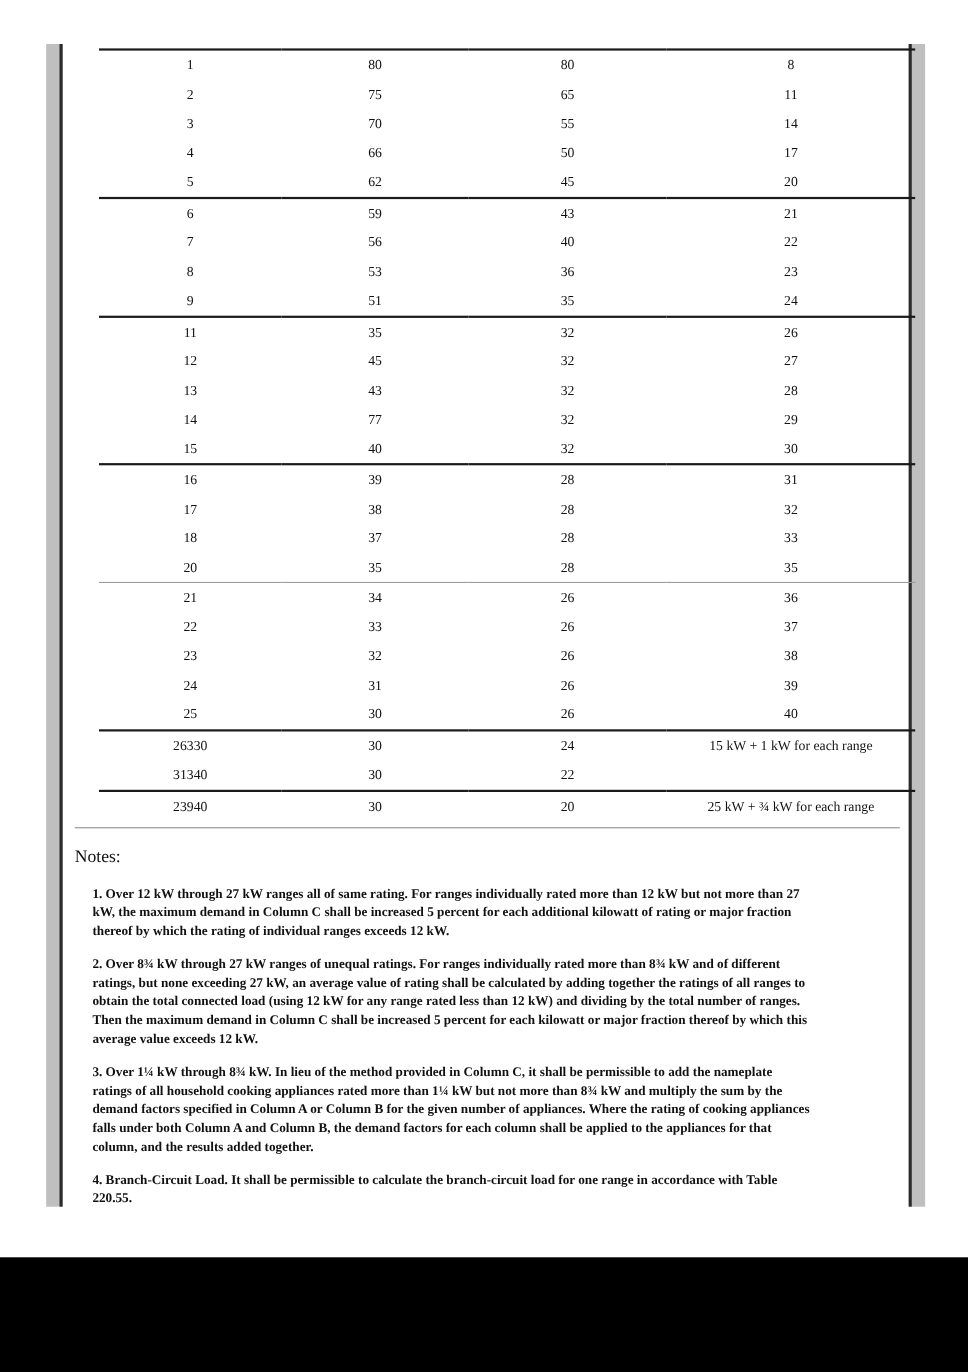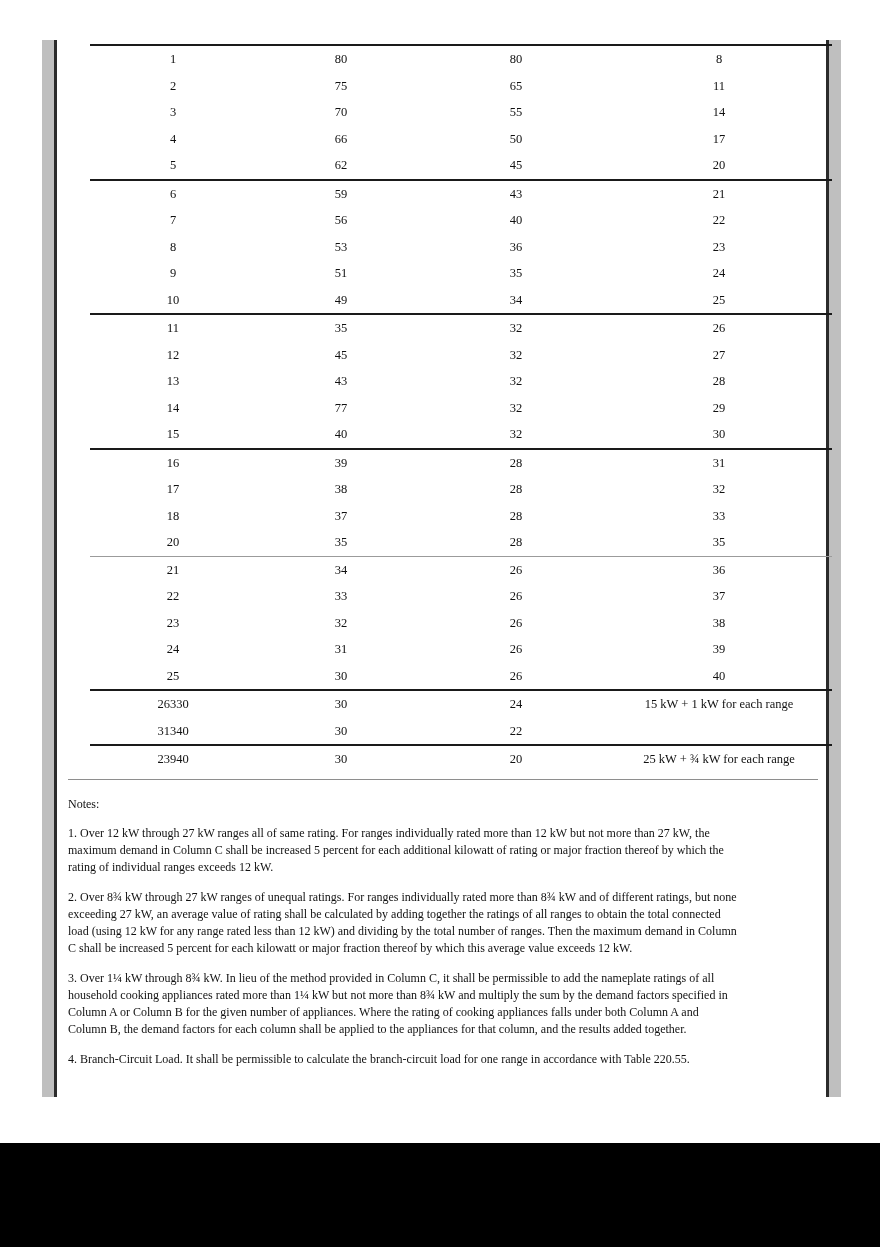--- a/index.html
+++ b/index.html
@@ -94,29 +94,30 @@
     border-top: 1.3px solid #8e8e8e;
     margin: 6px 0 0 0;
   }
 
   
   #notes {
     margin-top: 16px;
     width: 670px;
   }
   .notes-heading {
-    font-size: 12px;
+    font-size: 16px;
     line-height: 1.35;
     margin: 0 0 13px 0;
   }
   .note {
     font-size: 12px;
     line-height: 1.42;
-    margin: 0 0 13px 0;
+    margin: 0 0 13px 16px;
     text-align: left;
+    font-weight: bold;
   }
   .note:last-child { margin-bottom: 0; }
 </style>
 </head>
 <body>
 
 <div id="page">
 
   <div class="edge-bar" id="edge-left">
     <div class="gray"></div>
@@ -185,26 +186,20 @@
             <td>53</td>
             <td>36</td>
             <td>23</td>
           </tr>
           <tr>
             <td>9</td>
             <td>51</td>
             <td>35</td>
             <td>24</td>
           </tr>
-          <tr>
-            <td>10</td>
-            <td>49</td>
-            <td>34</td>
-            <td>25</td>
-          </tr>
           <tr class="rule-band">
             <td>11</td>
             <td>35</td>
             <td>32</td>
             <td>26</td>
           </tr>
           <tr>
             <td>12</td>
             <td>45</td>
             <td>32</td>

